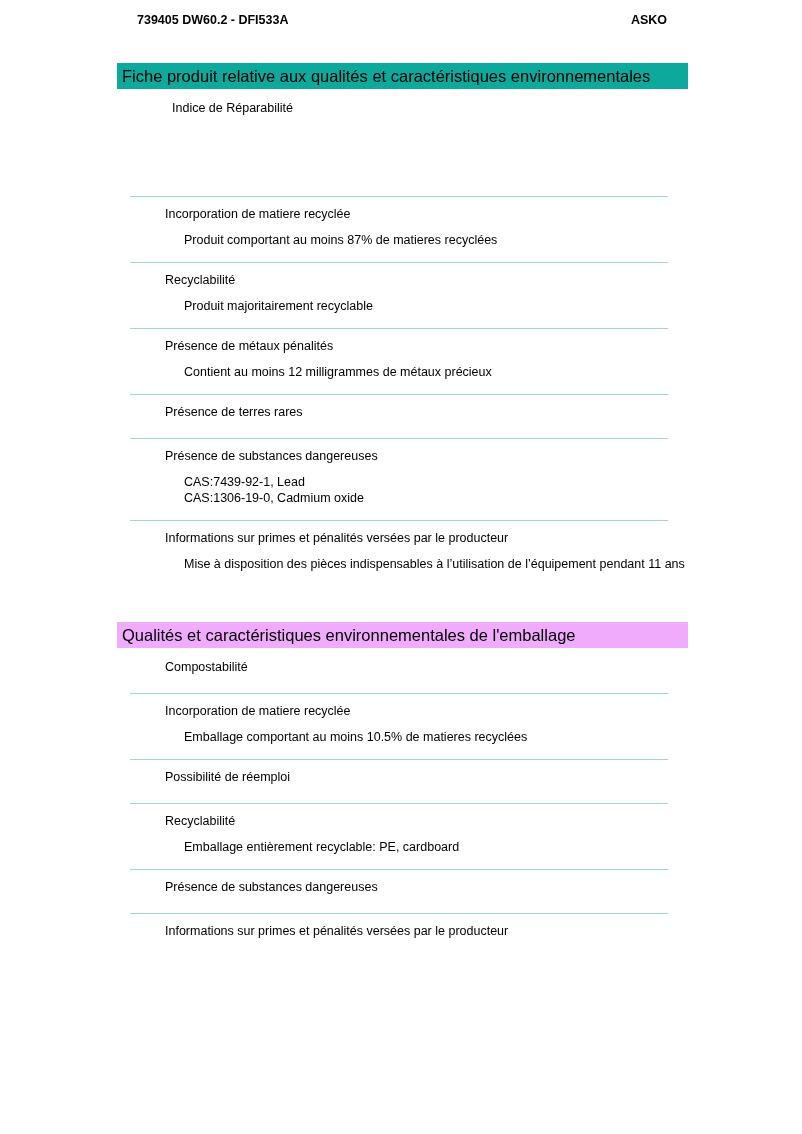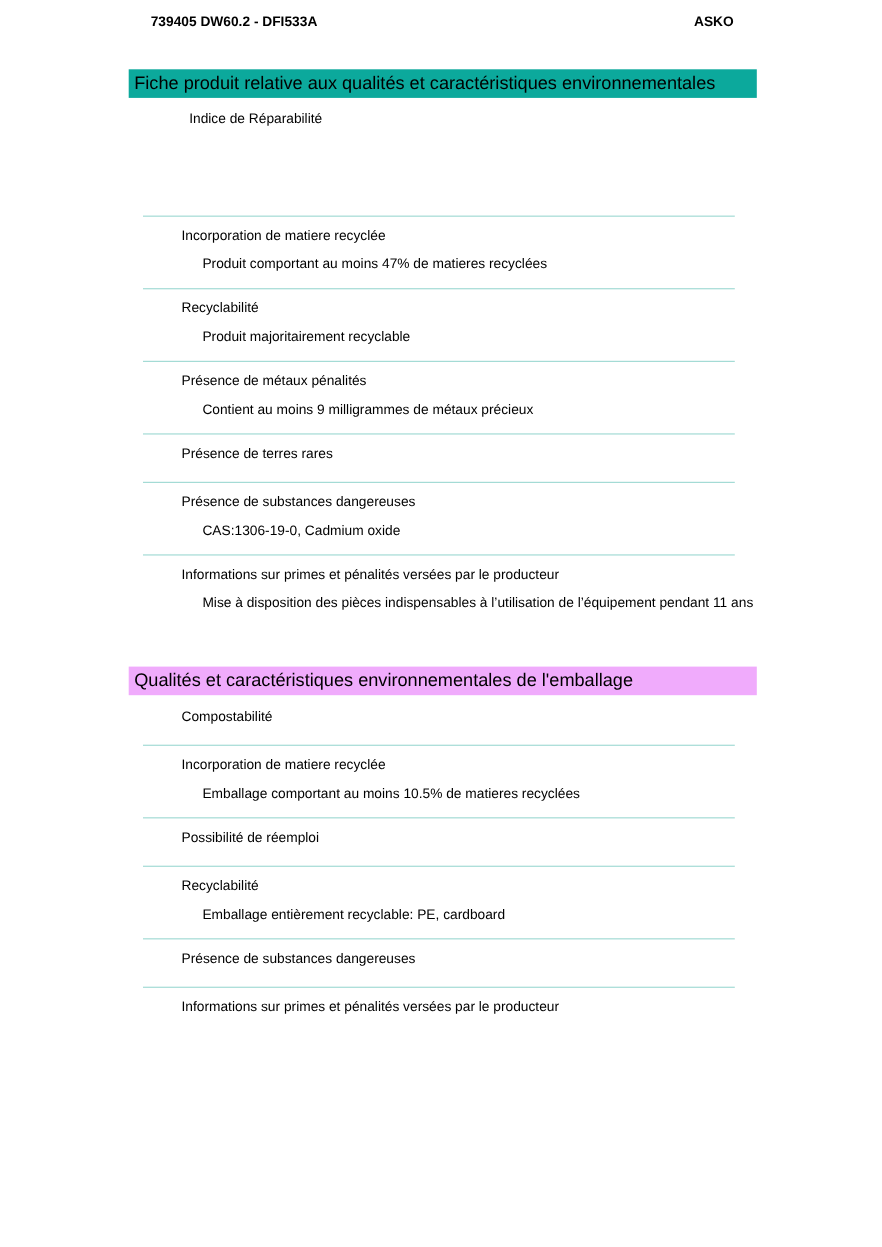--- a/index.html
+++ b/index.html
@@ -74,50 +74,51 @@
   <div class="item first tall indent no-details">
 
     <div class="item-label">Indice de Réparabilité</div>
 
   </div>
 
   <div class="item">
     <div class="divider" style="background: rgb(155, 216, 209);"></div>
     <div class="item-label">Incorporation de matiere recyclée</div>
     <div class="item-details">
-              <div>Produit comportant au moins 47% de matieres recyclées</div>
+              <div>Produit comportant au moins 87% de matieres recyclées</div>
             </div>
   </div>
 
   <div class="item">
     <div class="divider" style="background: rgb(155, 216, 209);"></div>
     <div class="item-label">Recyclabilité</div>
     <div class="item-details">
               <div>Produit majoritairement recyclable</div>
             </div>
   </div>
 
   <div class="item">
     <div class="divider" style="background: rgb(155, 216, 209);"></div>
     <div class="item-label">Présence de métaux pénalités</div>
     <div class="item-details">
-              <div>Contient au moins 9 milligrammes de métaux précieux</div>
+              <div>Contient au moins 12 milligrammes de métaux précieux</div>
             </div>
   </div>
 
   <div class="item no-details">
     <div class="divider" style="background: rgb(155, 216, 209);"></div>
     <div class="item-label">Présence de terres rares</div>
 
   </div>
 
   <div class="item">
     <div class="divider" style="background: rgb(155, 216, 209);"></div>
     <div class="item-label">Présence de substances dangereuses</div>
     <div class="item-details">
+              <div>CAS:7439-92-1, Lead</div>
               <div>CAS:1306-19-0, Cadmium oxide</div>
             </div>
   </div>
 
   <div class="item">
     <div class="divider" style="background: rgb(155, 216, 209);"></div>
     <div class="item-label">Informations sur primes et pénalités versées par le producteur</div>
     <div class="item-details">
               <div>Mise à disposition des pièces indispensables à l’utilisation de l’équipement pendant 11 ans</div>
             </div>

